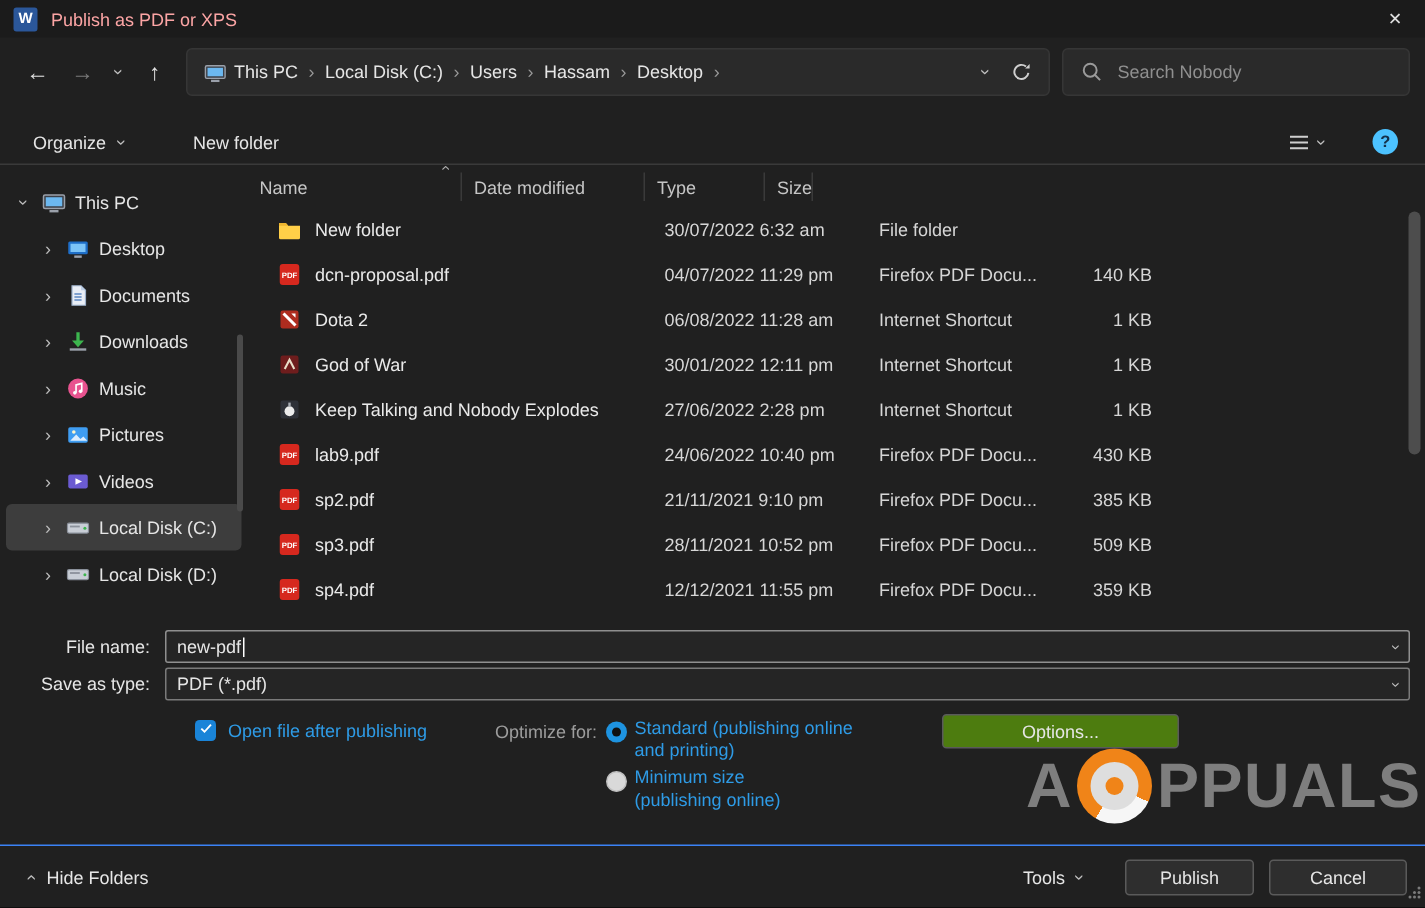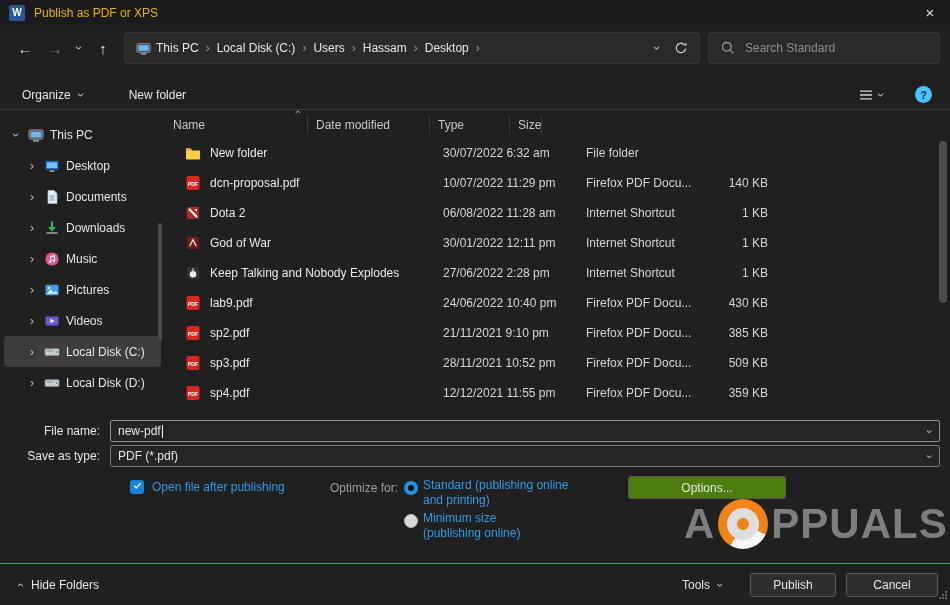--- a/index.html
+++ b/index.html
@@ -3,21 +3,21 @@
 <meta charset="utf-8">
 <style>
   *{margin:0;padding:0;box-sizing:border-box}
   html,body{background:#000}
   .window{position:relative;width:950px;height:605px;background:#202020;overflow:hidden;
     font-family:"Liberation Sans",sans-serif;font-size:12px;color:#e6e6e6}
 
   
   .titlebar{position:absolute;top:0;left:0;right:0;height:25px;background:#1b1b1b;display:flex;align-items:center;padding-left:9px;gap:9px}
   .word-icon{width:16px;height:16px;background:#2b579a;border-radius:2px;color:#fff;font-weight:bold;font-size:10px;display:grid;place-items:center}
-  .win-title{color:#eab308}
+  .win-title{color:#fca5a5}
   .close-btn{margin-left:auto;width:40px;height:25px;display:grid;place-items:center;font-size:15px;color:#e0e0e0;cursor:default}
 
   
   .navrow{position:absolute;top:30px;left:0;right:0;height:36px;display:flex;align-items:center;padding:0 10px}
   .navbtn{width:30px;height:30px;display:grid;place-items:center;color:#e0e0e0;font-size:15px;border-radius:4px;flex-shrink:0}
   .navbtn.dim{color:#7b7b7b}
   .cv{display:inline-block;transform:rotate(90deg);font-size:12px;color:#c0c0c0;line-height:1}
   .cv-up{display:inline-block;transform:rotate(-90deg);font-size:12px;color:#c0c0c0;line-height:1}
   .navchev{width:18px;height:30px;display:grid;place-items:center;flex-shrink:0}
   .addressbar{width:576px;height:32px;margin-left:6px;background:#2a2a2a;border:1px solid #363636;border-radius:4px;display:flex;align-items:center;padding:0 10px;flex-shrink:0}
@@ -146,21 +146,21 @@
           </svg>
         </span>
     </div>
     <div class="searchbar">
       <span class="icon">
           <svg width="16" height="16" viewBox="0 0 16 16">
             <circle cx="6.8" cy="6.8" r="4.3" fill="none" stroke="#9a9a9a" stroke-width="1.3"></circle>
             <path d="M10 10l3.4 3.4" stroke="#9a9a9a" stroke-width="1.3"></path>
           </svg>
         </span>
-      <span>Search Standard</span>
+      <span>Search Nobody</span>
     </div>
   </div>
 
   <div class="toolbar">
     <span class="tool-btn">
       <span>Organize</span>
       <span class="cv">›</span>
     </span>
     <span class="tool-btn nf">
       <span>New folder</span>
@@ -307,21 +307,21 @@
           <div class="frow">
             <div class="c name">
               <span class="icon">
                 <svg width="16" height="16" viewBox="0 0 16 16">
                   <rect x="1.5" y="1" width="13" height="14" rx="2" fill="#d6281e"></rect>
                   <text x="8" y="10.6" font-size="5.2" font-weight="bold" fill="#fff" text-anchor="middle">PDF</text>
                 </svg>
               </span>
               <span>dcn-proposal.pdf</span>
             </div>
-            <div class="c date">10/07/2022 11:29 pm</div>
+            <div class="c date">04/07/2022 11:29 pm</div>
             <div class="c type">Firefox PDF Docu...</div>
             <div class="c size">140 KB</div>
           </div>
           <div class="frow">
             <div class="c name">
               <span class="icon">
                 <svg width="16" height="16" viewBox="0 0 16 16">
                   <rect x="2" y="2" width="12" height="12" rx="1.5" fill="#ae2c1f"></rect>
                   <path d="M4 4l8 8" stroke="#fff" stroke-width="2"></path>
                   <path d="M9.2 4H12v2.8z" fill="#fff"></path>

